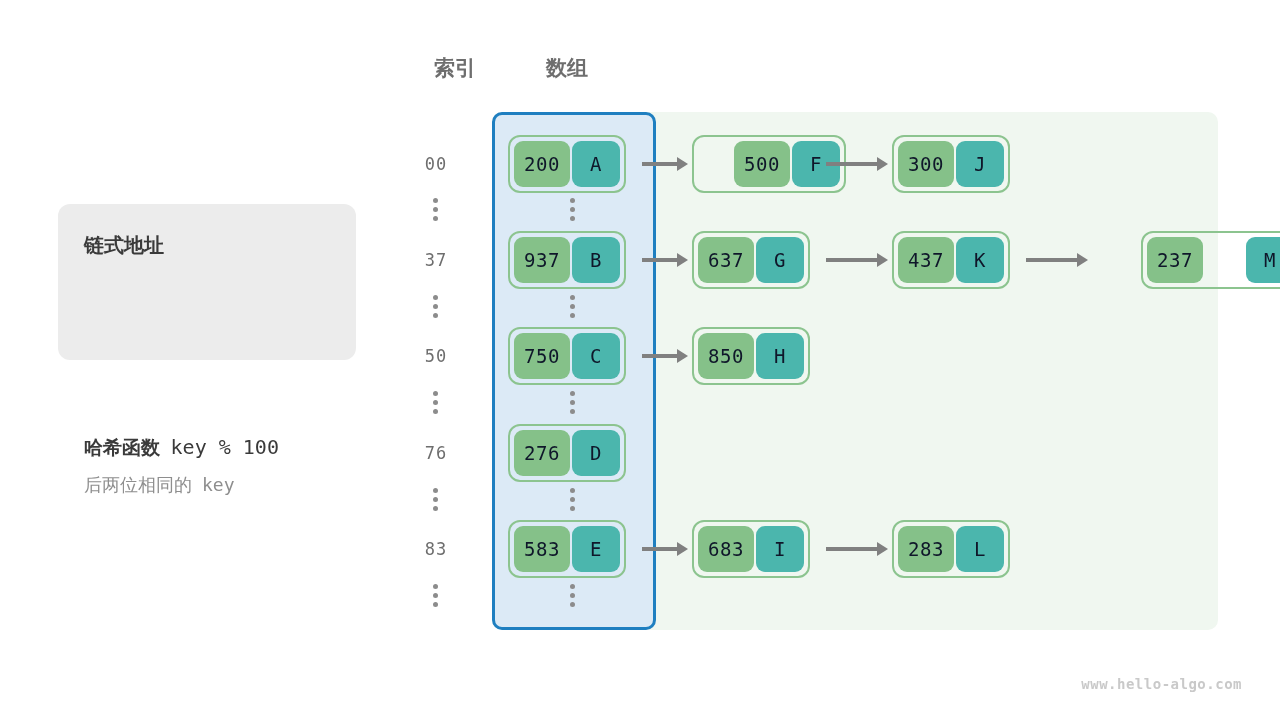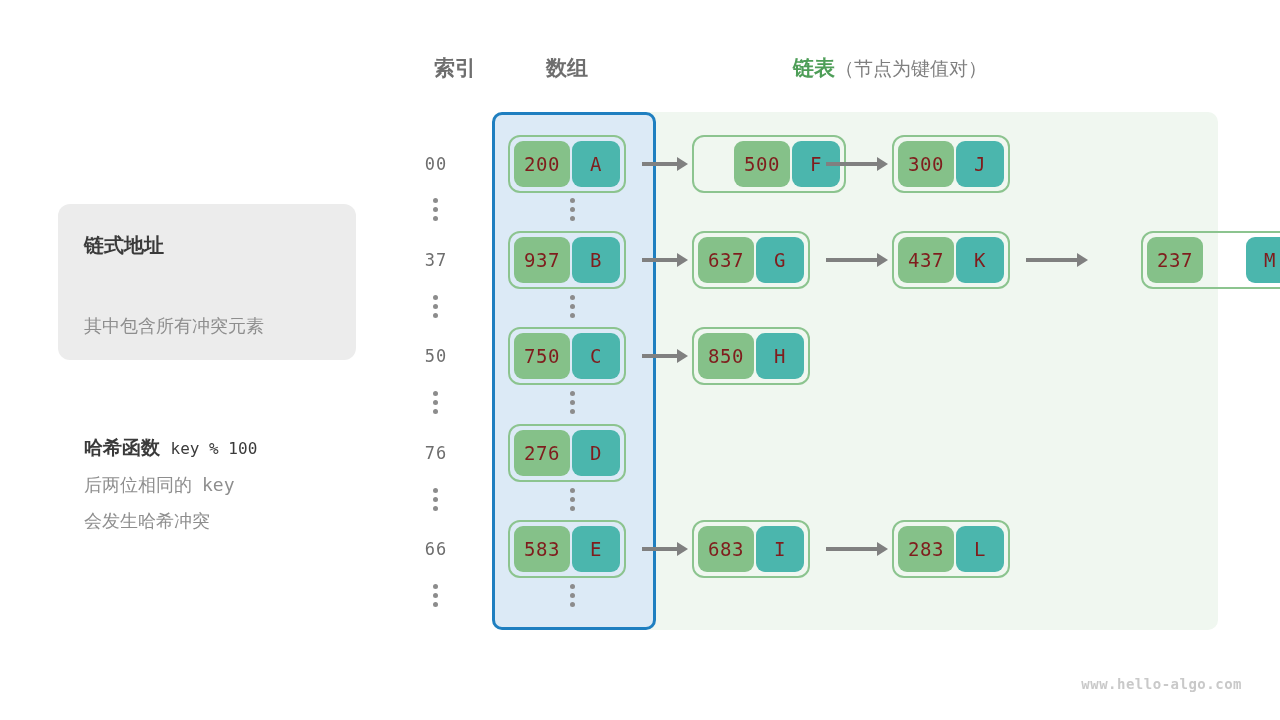--- a/index.html
+++ b/index.html
@@ -82,21 +82,21 @@
     background: transparent;
     box-sizing: border-box;
     height: 58px;
   }
   .cell {
     display: flex;
     align-items: center;
     justify-content: center;
     height: 46px;
     border-radius: 9px;
-    color: #7f1d1d;
+    color: #0f172a;
     font-family: "DejaVu Sans Mono", "Liberation Mono", monospace;
     font-size: 19px;
     letter-spacing: 0.5px;
   }
   .cell-key {
     width: 56px;
     background: #85c189;
   }
   .cell-val {
     width: 48px;
@@ -183,21 +183,21 @@
   }
   #hash-note .hn-title {
     font-size: 19px;
     font-weight: bold;
     color: #3a3a3a;
     white-space: nowrap;
   }
   #hash-note .hn-title .hn-code {
     font-family: "DejaVu Sans Mono", "Liberation Mono", monospace;
     font-weight: normal;
-    font-size: 16px;
+    font-size: 20px;
     color: #3a3a3a;
   }
   #hash-note .hn-line {
     margin-top: 12px;
     font-size: 18px;
     color: #8e8e8e;
     white-space: nowrap;
   }
   #hash-note .hn-line .hn-code {
     font-family: "DejaVu Sans Mono", "Liberation Mono", monospace;
@@ -216,21 +216,20 @@
     font-weight: bold;
   }
 </style>
 </head>
 <body>
 
 <div id="stage">
 
   <div class="col-header" id="hdr-index">索引</div>
   <div class="col-header" id="hdr-array">数组</div>
-  <div class="col-header" id="hdr-list"><span class="ll-main">链表</span><span class="ll-sub">（节点为键值对）</span></div>
 
   <div id="list-region"></div>
   <div id="array-region"></div>
 
   <div id="rows-layer">
       <div class="index-label" style="left: 406px; top: 154px;">00</div>
       <div class="node" style="position: absolute; left: 508px; top: 135px;">
         <div class="cell cell-key">200</div>
         <div class="cell cell-val">A</div>
       </div>
@@ -290,21 +289,21 @@
       </div>
       <div class="node" style="position: absolute; left: 692px; top: 327px;">
         <div class="cell cell-key">850</div>
         <div class="cell cell-val">H</div>
       </div>
       <div class="index-label" style="left: 406px; top: 443px;">76</div>
       <div class="node" style="position: absolute; left: 508px; top: 424px;">
         <div class="cell cell-key">276</div>
         <div class="cell cell-val">D</div>
       </div>
-      <div class="index-label" style="left: 406px; top: 539px;">66</div>
+      <div class="index-label" style="left: 406px; top: 539px;">83</div>
       <div class="node" style="position: absolute; left: 508px; top: 520px;">
         <div class="cell cell-key">583</div>
         <div class="cell cell-val">E</div>
       </div>
       <div class="arrow" style="left: 642px; top: 543px; width: 46px;">
         <div class="shaft"></div>
         <div class="head"></div>
       </div>
       <div class="node" style="position: absolute; left: 692px; top: 520px;">
         <div class="cell cell-key">683</div>
@@ -365,24 +364,22 @@
       </div>
       <div class="vdots" style="left: 570px; top: 584px;">
         <i></i>
         <i></i>
         <i></i>
       </div>
     </div>
 
   <div id="info-card">
     <div class="card-title">链式地址</div>
-    <div class="card-line2">其中包含所有冲突元素</div>
   </div>
 
   <div id="hash-note">
     <div class="hn-title"><span>哈希函数</span>&nbsp;&nbsp;<span class="hn-code">key % 100</span></div>
     <div class="hn-line"><span>后两位相同的</span>&nbsp;&nbsp;<span class="hn-code">key</span></div>
-    <div class="hn-line">会发生哈希冲突</div>
   </div>
 
   <div id="watermark">www.hello-algo.com</div>
 
 </div>
 
 </body></html>

